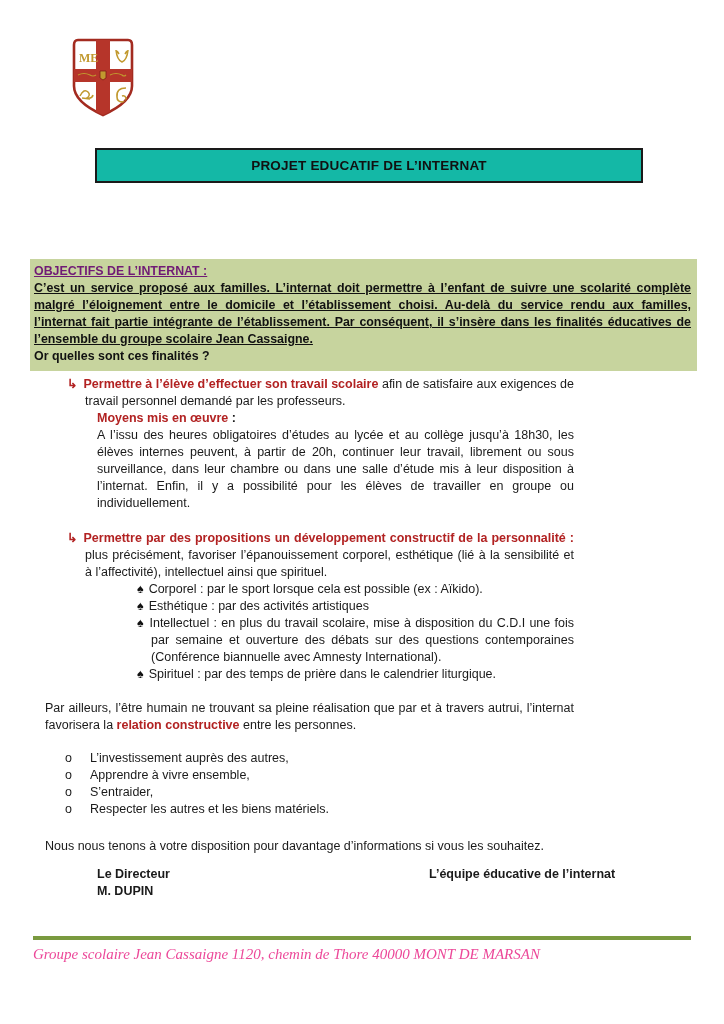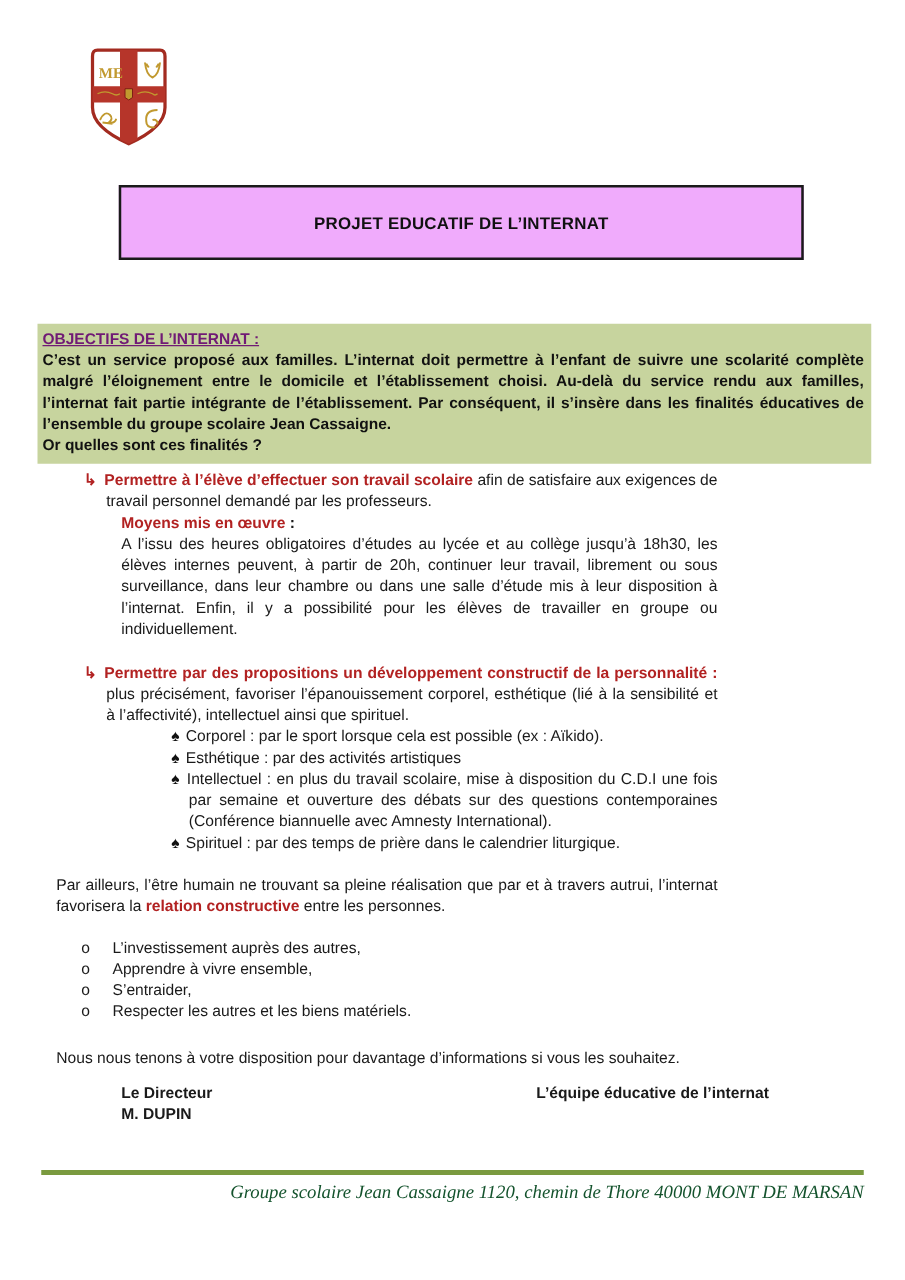--- a/index.html
+++ b/index.html
@@ -8,34 +8,34 @@
     width:724px;height:1024px;
     background:#ffffff;
     font-family:"Liberation Sans",sans-serif;
     color:#1a1a1a;
     overflow:hidden;
   }
   
   .logo{position:absolute;top:38px;left:70px;width:66px;height:80px;}
   
   .banner{
-    position:absolute;top:148px;left:95px;width:548px;height:60px;
-    background:#f0abfc;border:2px solid #1a1a1a;box-sizing:border-box;
+    position:absolute;top:148px;left:95px;width:548px;height:35px;
+    background:#14b8a6;border:2px solid #1a1a1a;box-sizing:border-box;
     display:flex;align-items:center;justify-content:center;
   }
   .banner-title{font-weight:bold;font-size:13.5px;letter-spacing:.2px;color:#111;}
   
   .objectives{
     position:absolute;top:259px;left:30px;width:667px;
     background:#c7d49e;box-sizing:border-box;
     padding:4px 6px 6px 4px;
     font-size:12.4px;line-height:17px;font-weight:bold;color:#111;
   }
   .objectives-heading{color:#701a75;text-decoration:underline;font-weight:bold;}
-  .objectives-body{text-align:justify;}
+  .objectives-body{text-align:justify;text-decoration:underline;}
   
   .flow{position:absolute;top:376px;left:0;width:608px;}
   .bullet{
     margin:0 34px 0 60px;
     padding-left:25px;text-indent:-18px;
     font-size:12.5px;line-height:17px;text-align:justify;
   }
   .bullet + .bullet{margin-top:18px;}
   .arrow{color:#b22222;font-weight:bold;display:inline-block;text-indent:0;margin-right:6px;}
   .red-bold{color:#b22222;font-weight:bold;}
@@ -54,23 +54,23 @@
   .qualities li{padding-left:25px;text-indent:-25px;}
   .o-marker{display:inline-block;width:25px;text-indent:0;}
   
   .signatures{position:absolute;top:866px;left:0;width:724px;font-size:12.5px;font-weight:bold;line-height:17px;}
   .sig-left{position:absolute;left:97px;top:0;}
   .sig-right{position:absolute;left:385px;top:0;padding-left:44px;}
   
   .footer{position:absolute;top:936px;left:33px;width:658px;}
   .footer-rule{height:4px;background:#7a9a3f;}
   .footer-text{
-    margin-top:6px;text-align:right;
+    margin-top:6px;
     font-family:"Liberation Serif",serif;font-style:italic;
-    font-size:15px;color:#14532d;
+    font-size:15px;color:#ec4899;
   }
 </style>
 </head>
 <body>
 
 <div class="page">
 
   <div class="logo">
     <svg viewBox="0 0 66 80" width="66" height="80" xmlns="http://www.w3.org/2000/svg">
       <defs>

